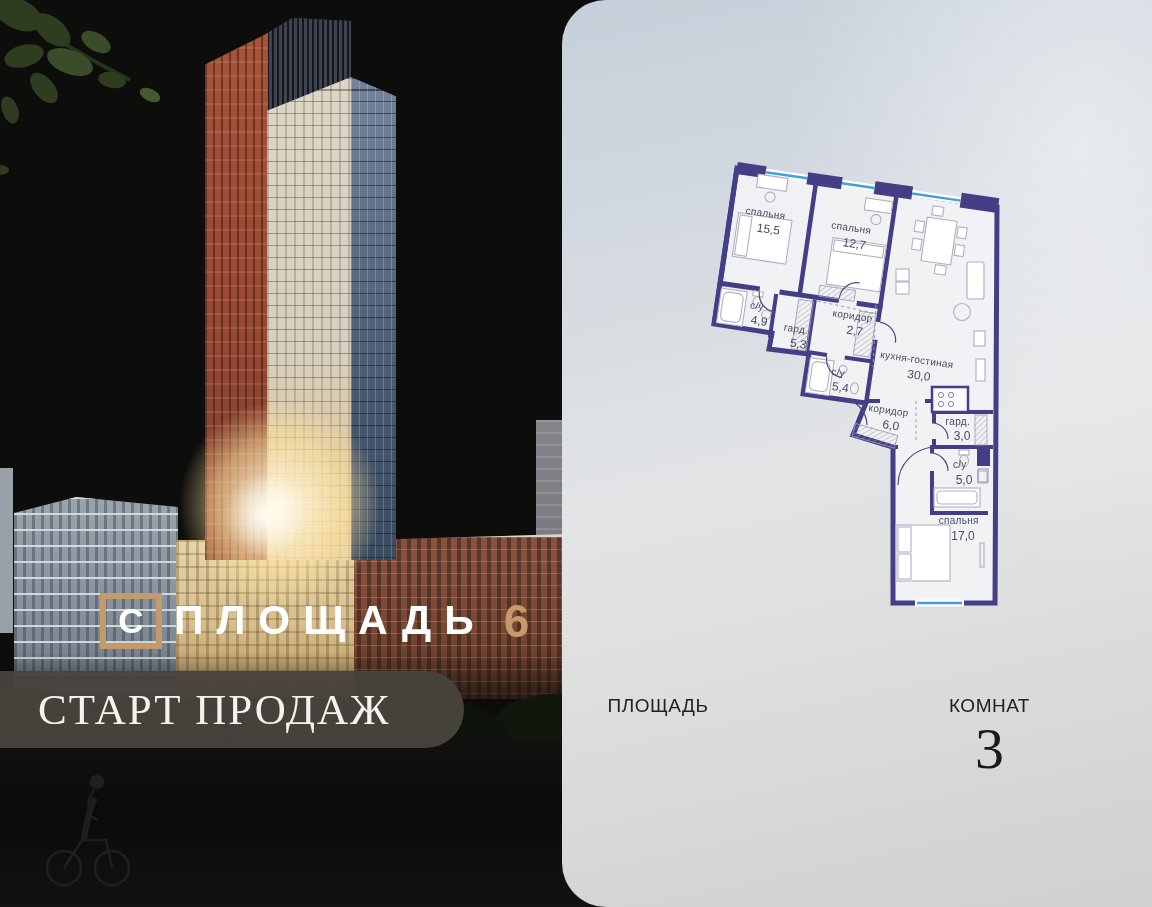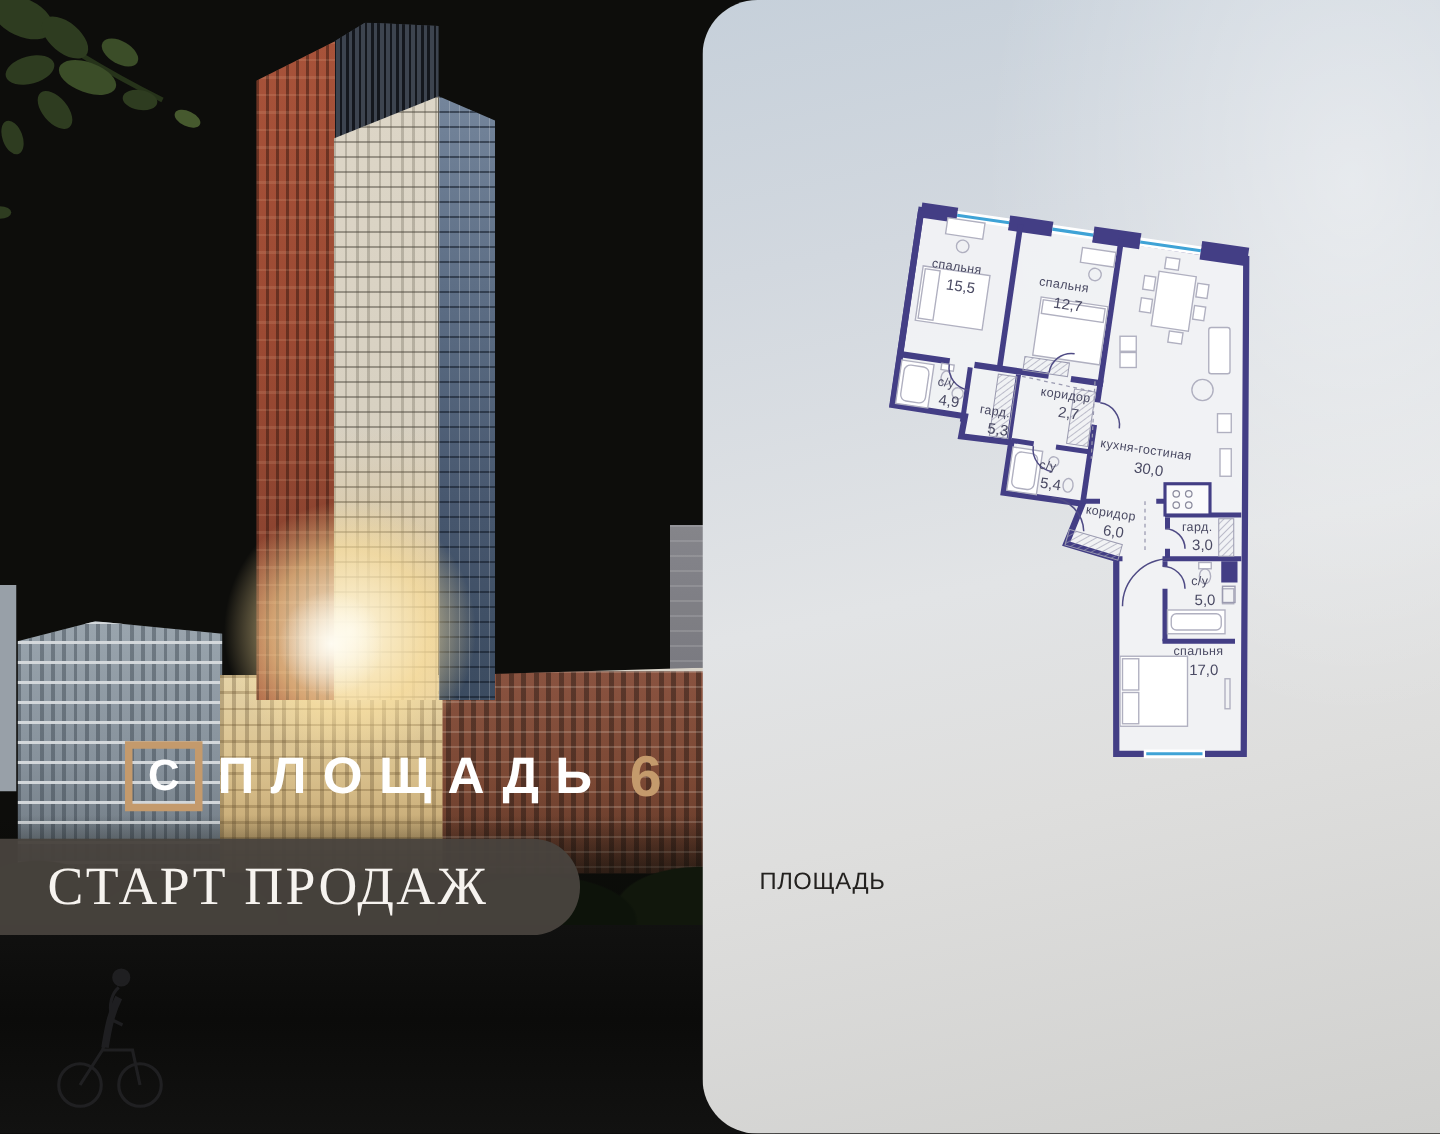--- a/index.html
+++ b/index.html
@@ -353,15 +353,19 @@
           <tspan class="nm" x="271" y="369">спальня</tspan>
           <tspan class="ar" x="273" y="385">17,0</tspan>
         </text>
       </g>
     </svg>
 
     <div class="stats">
       <div class="stat stat1">
         <div class="lbl">ПЛОЩАДЬ</div>
       </div>
+      <div class="stat stat3">
+        <div class="lbl">КОМНАТ</div>
+        <div class="val">3</div>
+      </div>
     </div>
   </div>
 </div>
 
 </body></html>

